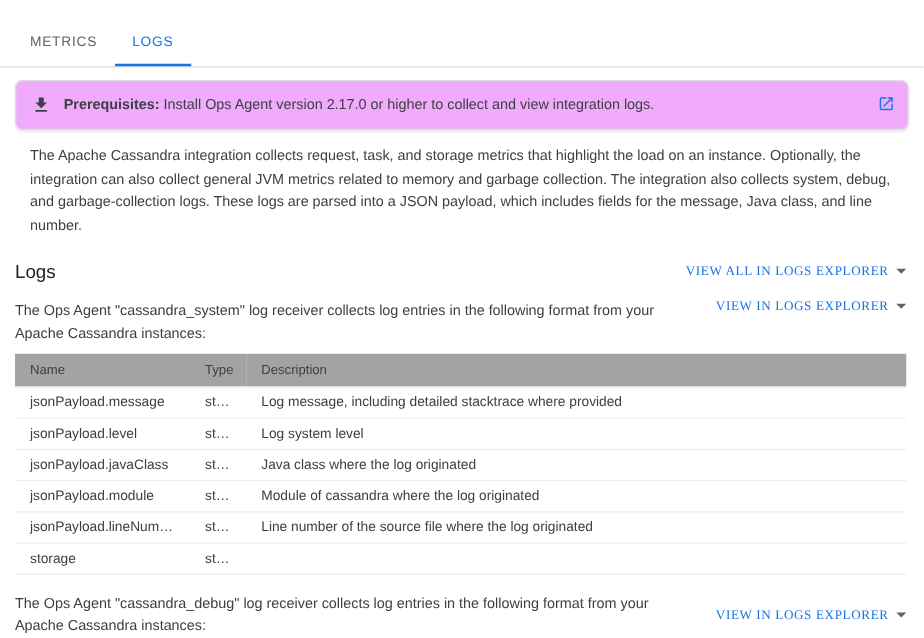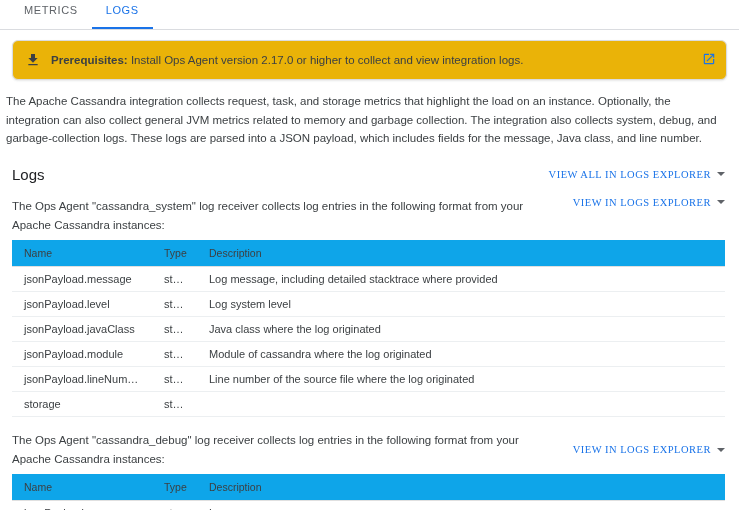--- a/index.html
+++ b/index.html
@@ -17,21 +17,21 @@
     position: relative;
     width: 739px;
     height: 510px;
     background: #fff;
   }
 
   
   .tabbar {
     display: flex;
     align-items: flex-end;
-    height: 30px;
+    height: 54px;
     border-bottom: 1px solid #dadce0;
     padding-left: 10px;
     background: #fff;
   }
   .tab {
     font-size: 11px;
     letter-spacing: 0.6px;
     color: #5f6368;
     padding: 0 14px 11px 14px;
     cursor: pointer;
@@ -45,21 +45,21 @@
   }
 
   
   .banner-wrap {
     padding: 10px 12px 0 12px;
   }
   .banner {
     position: relative;
     border: 1px solid #dadce0;
     border-radius: 6px;
-    background: #eab308;
+    background: #f0abfc;
     box-shadow: 0 1px 2px rgba(60,64,67,0.12);
     height: 40px;
     display: flex;
     align-items: center;
     padding: 0 12px;
   }
   .banner .dl-icon {
     width: 16px;
     height: 16px;
     margin-right: 10px;
@@ -80,21 +80,21 @@
     height: 14px;
     color: #1a73e8;
     cursor: pointer;
   }
 
   
   .intro {
     font-size: 11.5px;
     line-height: 1.62;
     color: #3c4043;
-    padding: 12px 14px 0 6px;
+    padding: 12px 14px 0 24px;
   }
 
   
   .logs-head {
     display: flex;
     align-items: center;
     justify-content: space-between;
     padding: 18px 14px 4px 12px;
   }
   .logs-title {
@@ -138,21 +138,21 @@
   .section-row.compact { align-items: center; padding-top: 14px; }
 
   
   .tbl-wrap { padding: 0 14px 0 12px; }
   table {
     width: 100%;
     border-collapse: collapse;
     table-layout: fixed;
   }
   thead th {
-    background: #0ea5e9;
+    background: #a3a3a3;
     font-size: 10.5px;
     font-weight: 500;
     color: #3c4043;
     text-align: left;
     padding: 7px 10px 7px 12px;
     border-bottom: 1px solid #e0e0e0;
   }
   tbody td {
     font-size: 11px;
     color: #3c4043;

